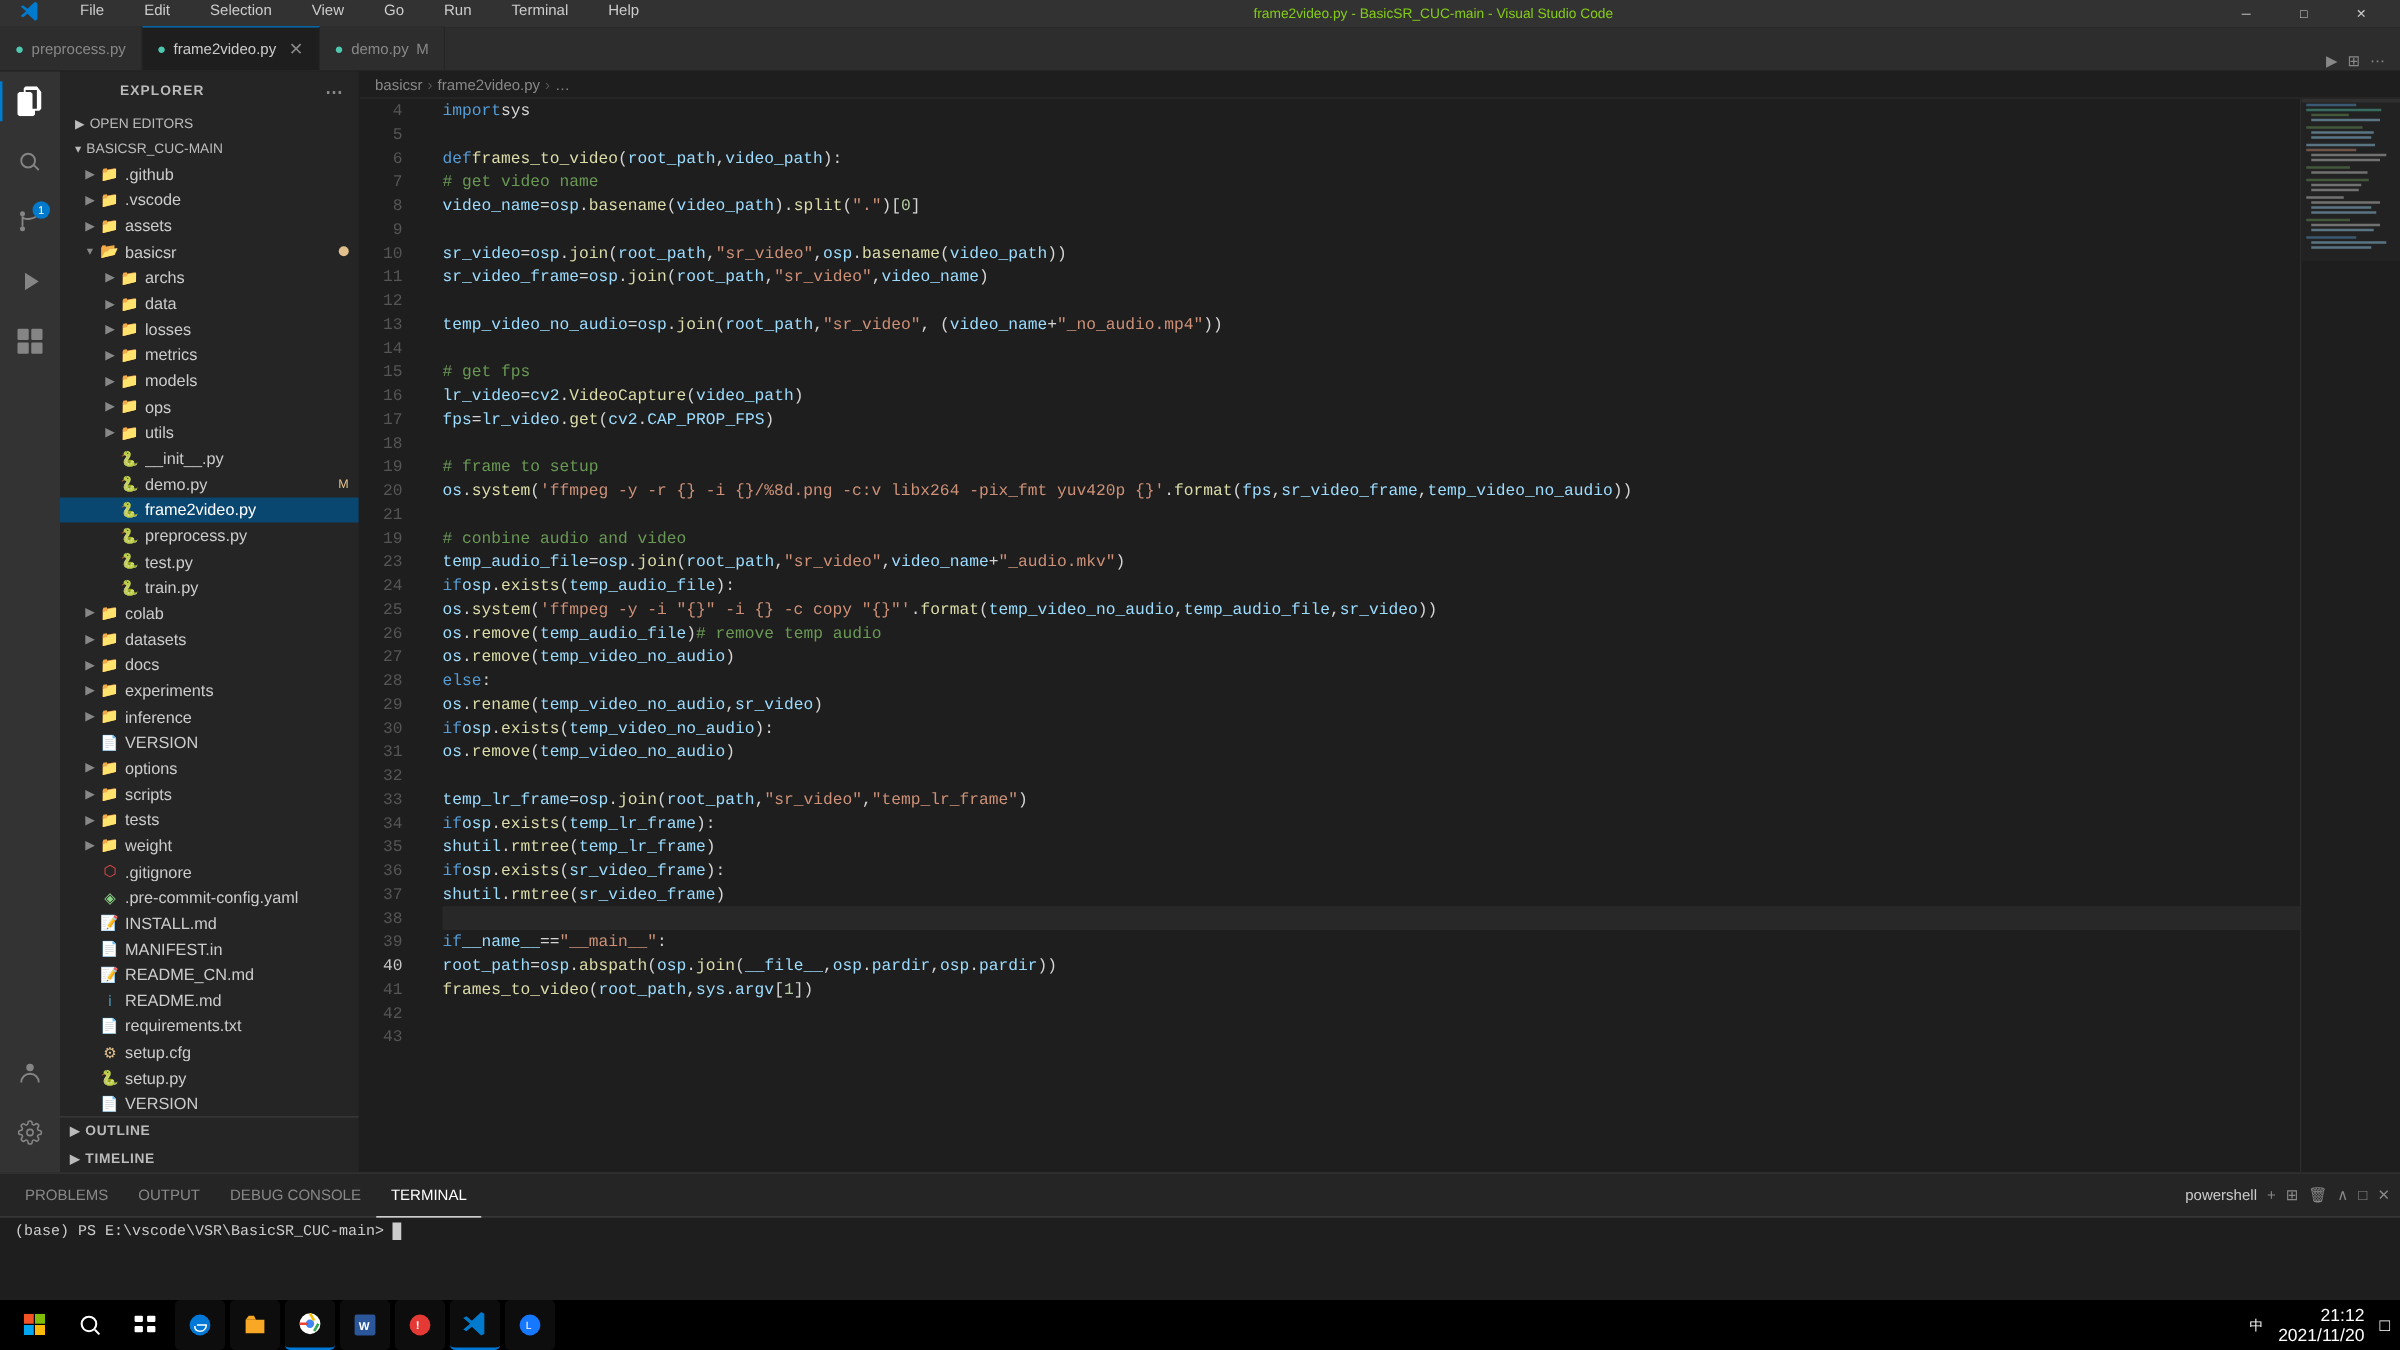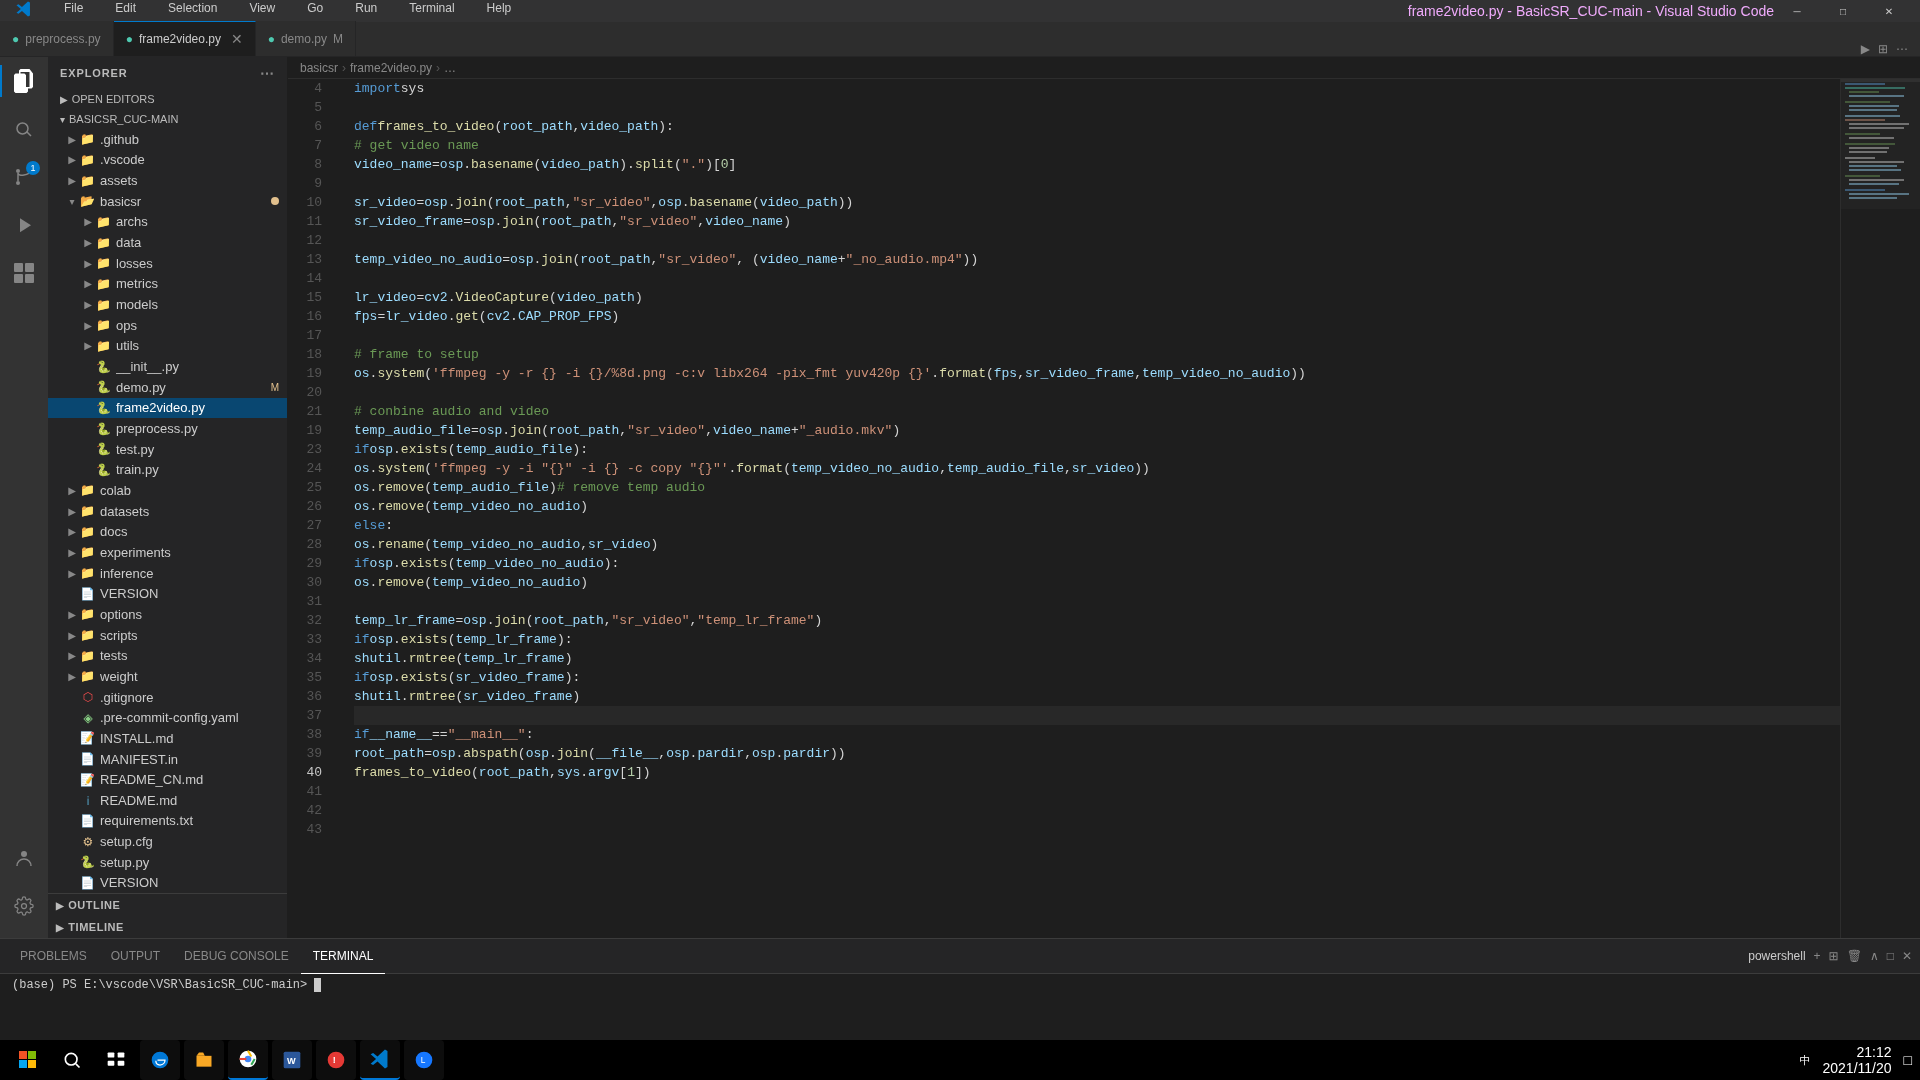--- a/index.html
+++ b/index.html
@@ -17,24 +17,24 @@
     #title-bar {
       height: 22px;
       background: #323233;
       display: flex;
       align-items: center;
       justify-content: space-between;
       padding: 0 8px;
       user-select: none;
     }
     #title-bar .title-text {
-      color: #f0abfc;
-      font-size: 14px;
+      color: #84cc16;
+      font-size: 11px;
       flex: 1;
-      text-align: right;
+      text-align: center;
     }
     #title-bar .menu-bar {
       display: flex;
       gap: 16px;
     }
     #title-bar .menu-bar span {
       padding: 2px 8px;
       font-size: 12px;
       cursor: pointer;
     }
@@ -159,20 +159,21 @@
       display: flex;
       align-items: center;
       justify-content: space-between;
       padding: 8px 12px;
       font-size: 11px;
       font-weight: 700;
       letter-spacing: 0.08em;
       color: #bbbbbb;
       text-transform: uppercase;
       cursor: pointer;
+      margin-left: 36px;
     }
     .sidebar-header .header-actions {
       display: flex;
       gap: 4px;
       color: #888;
     }
     .sidebar-header .header-actions span {
       cursor: pointer;
       font-size: 14px;
     }
@@ -993,20 +994,24 @@
                 <span class="str">"sr_video"</span>
                 <span class="plain"> , (</span>
                 <span class="var">video_name</span>
                 <span class="plain"> + </span>
                 <span class="str">"_no_audio.mp4"</span>
                 <span class="plain">))</span>
               </div>
             <div class="code-line">&nbsp;</div>
             <div class="code-line">
                 <span class="plain">    </span>
+                <span class="cm"># get fps</span>
+              </div>
+            <div class="code-line">
+                <span class="plain">    </span>
                 <span class="var">lr_video</span>
                 <span class="plain"> = </span>
                 <span class="var">cv2</span>
                 <span class="plain">.</span>
                 <span class="fn">VideoCapture</span>
                 <span class="plain">(</span>
                 <span class="var">video_path</span>
                 <span class="plain">)</span>
               </div>
             <div class="code-line">

